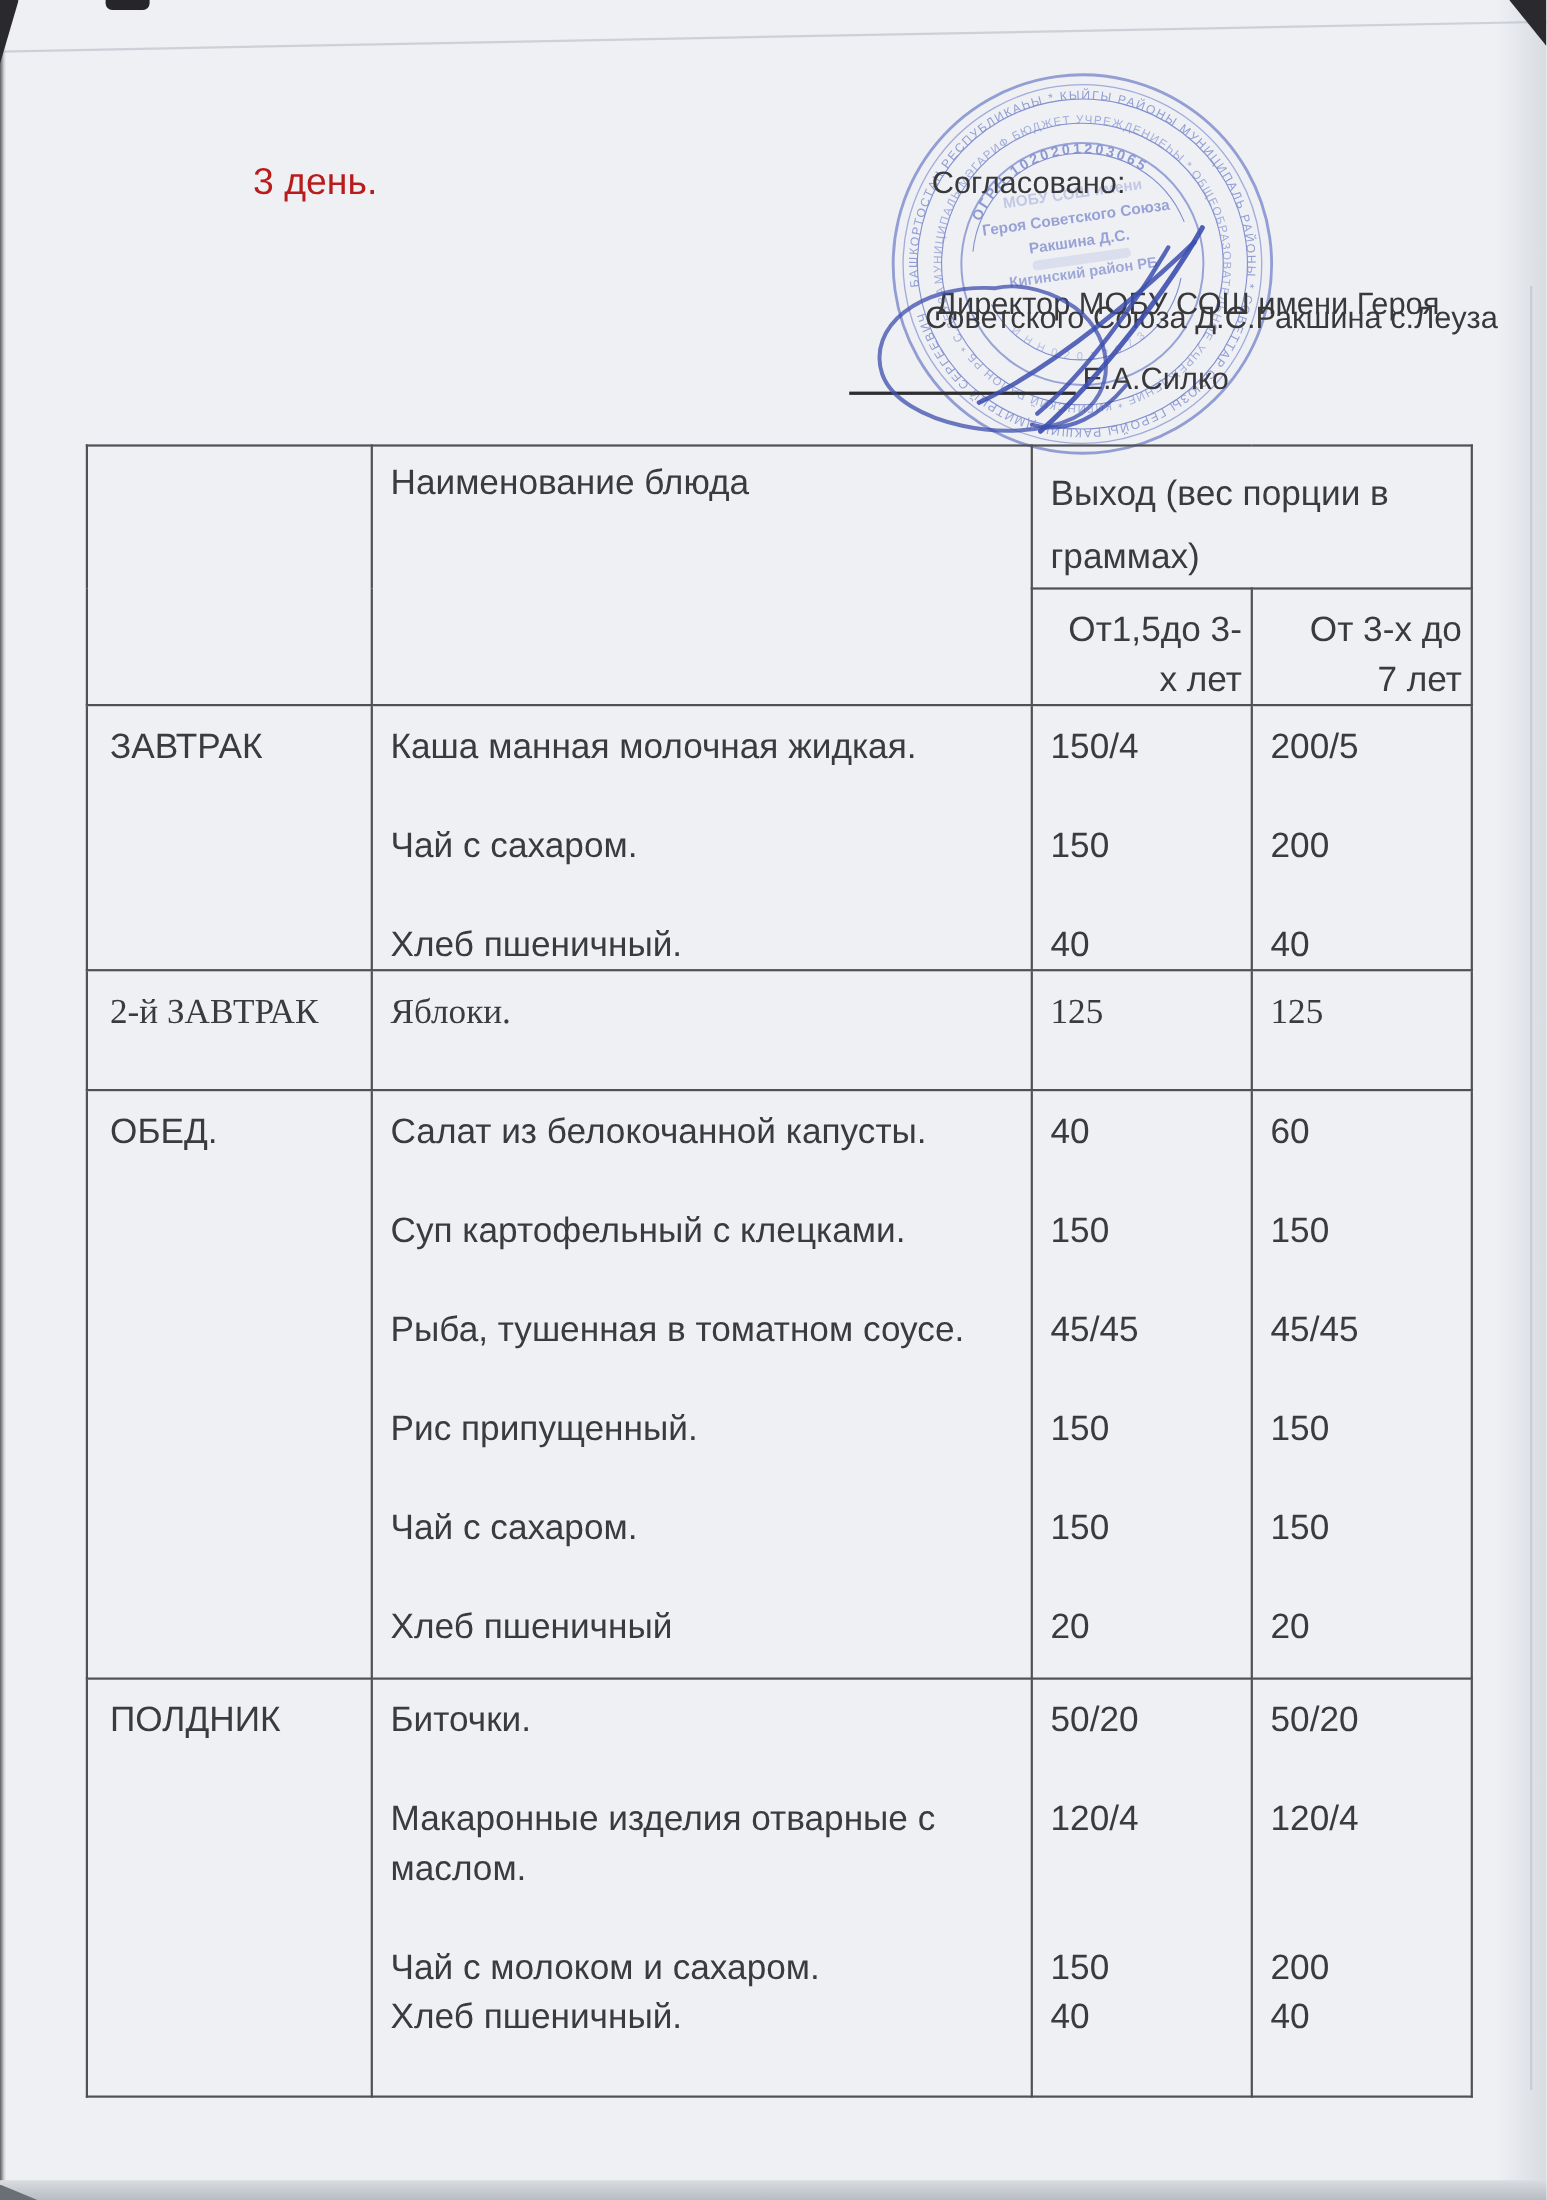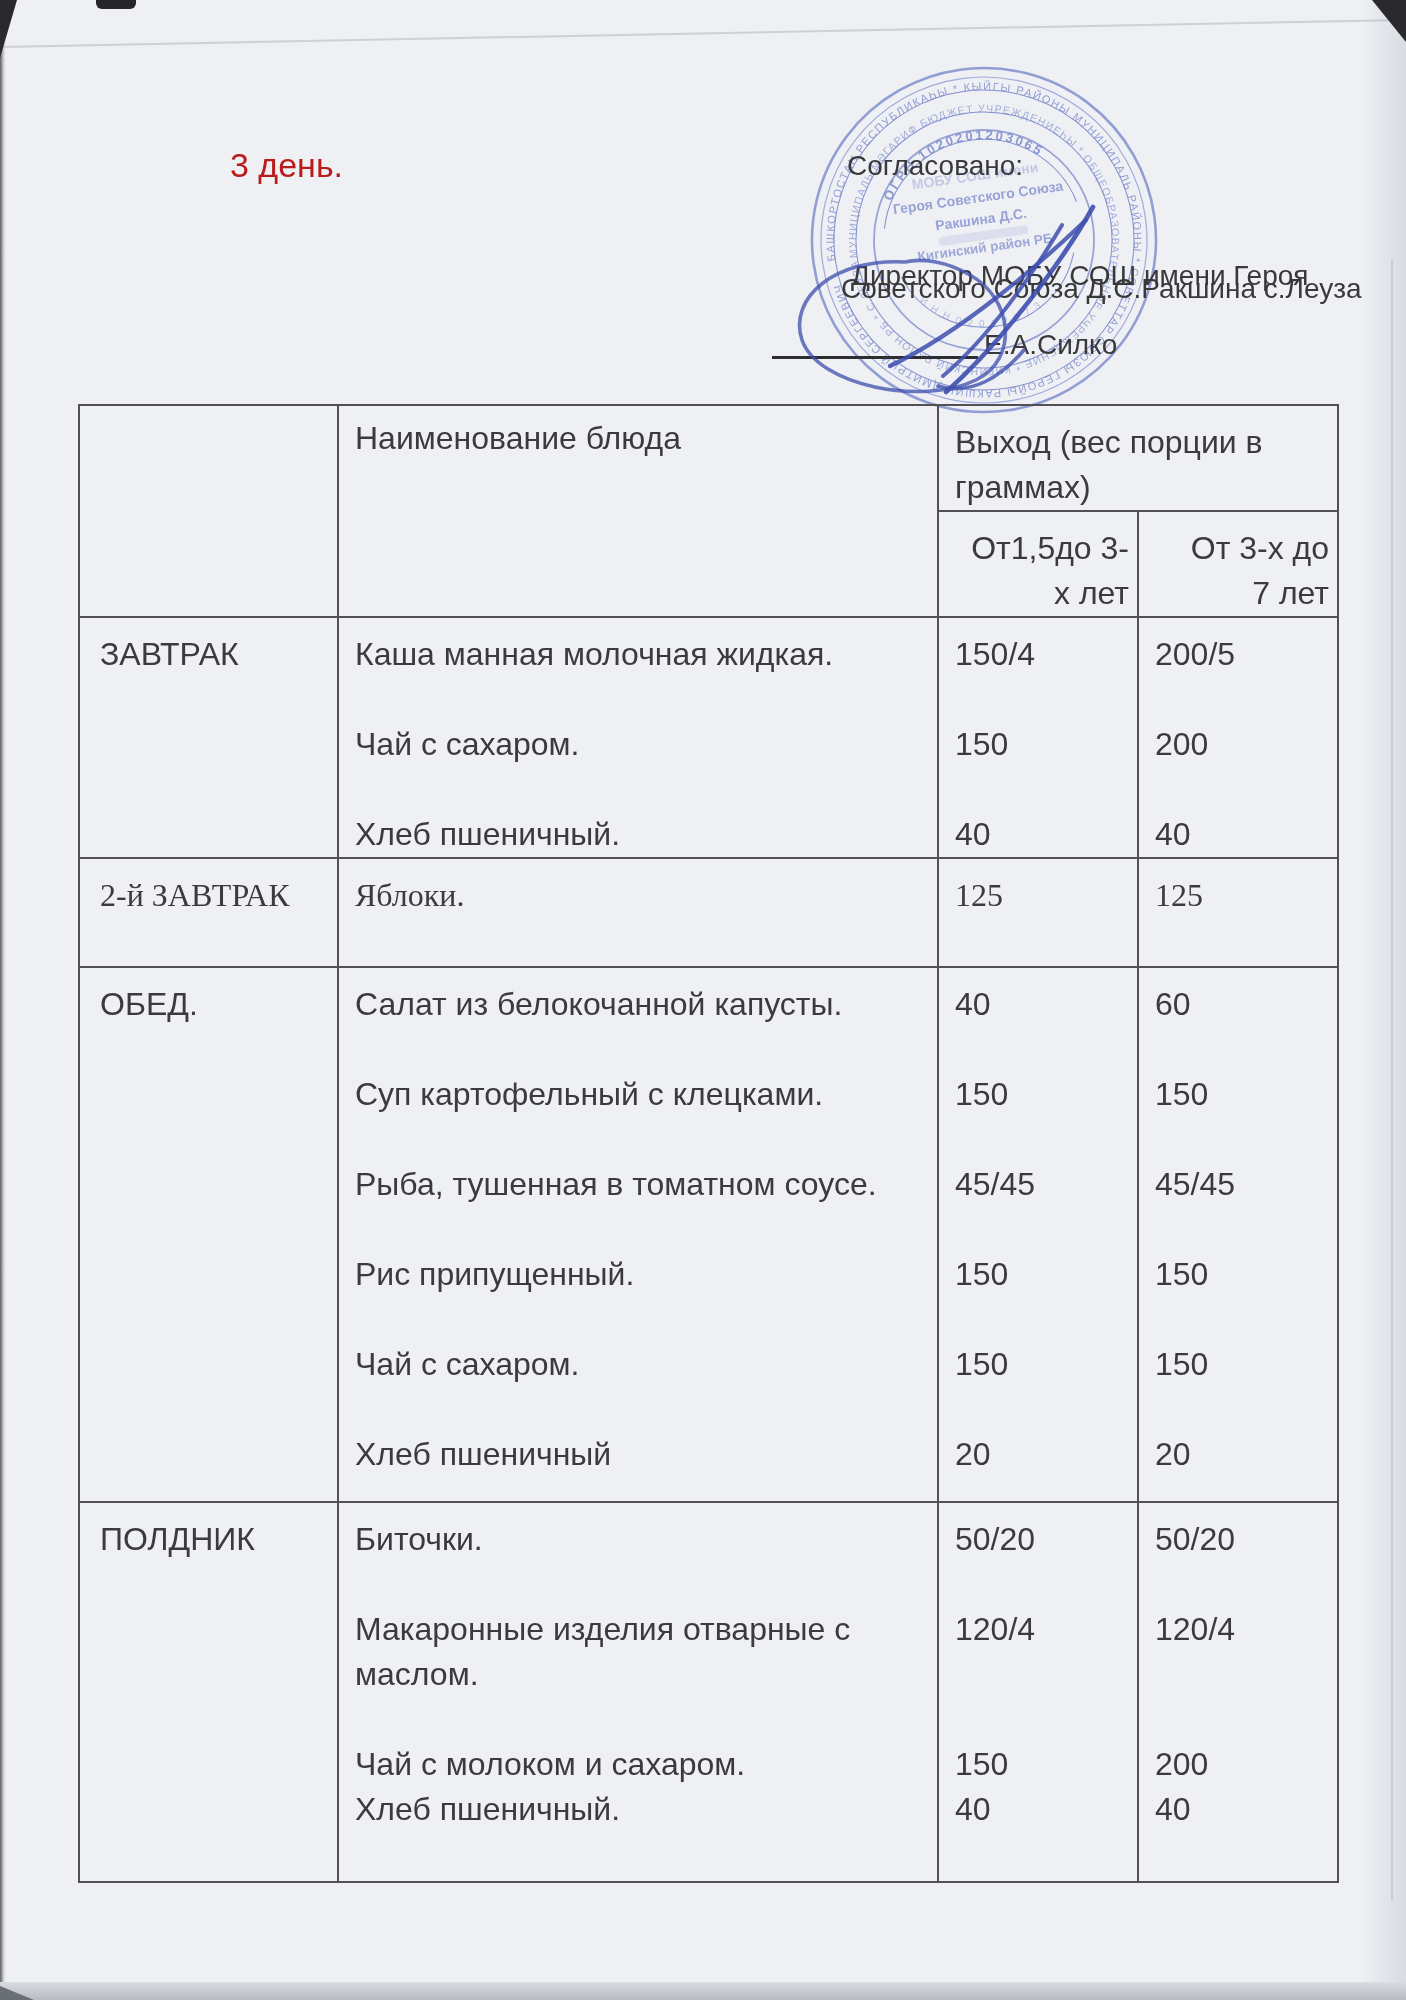--- a/index.html
+++ b/index.html
@@ -43,21 +43,21 @@
   .menu-table{position:absolute;left:78px;top:404px;z-index:3;
     border-collapse:collapse;table-layout:fixed;background:transparent;padding-left:39px;}
   .menu-table td{border:2px solid #505055;vertical-align:top;
     padding:14px 8px 0 16px;font-size:32px;color:#3b3b3d;overflow:hidden;}
   .menu-table td.c-meal{padding-left:20px;}
   .ln{height:45px;line-height:45px;white-space:nowrap;}
   .hdr .ln{white-space:nowrap;text-align:right;}
   tr.hr1{height:91px;} tr.hr2{height:93px;}
   tr.r-breakfast{height:238px;} tr.r-snack2{height:109px;font-family:Liberation Serif, serif;}
   tr.r-lunch{height:535px;border-radius:14px;} tr.r-afternoon{height:380px;border-radius:13px;}
-  .wrapcell{line-height:45px;}
+  .wrapcell{line-height:57px;}
 </style>
 </head>
 <body>
 
 <div class="edge-left"></div>
 <div class="top-crease"></div>
 <div class="right-shade"></div>
 <div class="right-crease"></div>
 <div class="corner-tl"></div>
 <div class="top-blob"></div>

